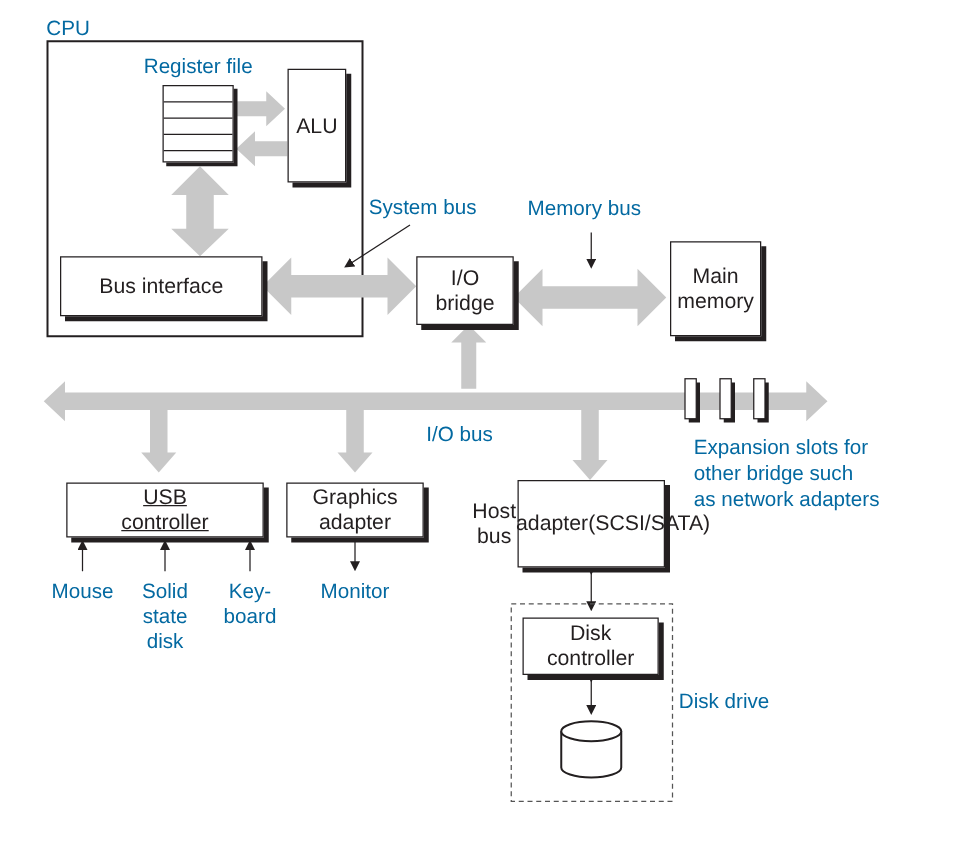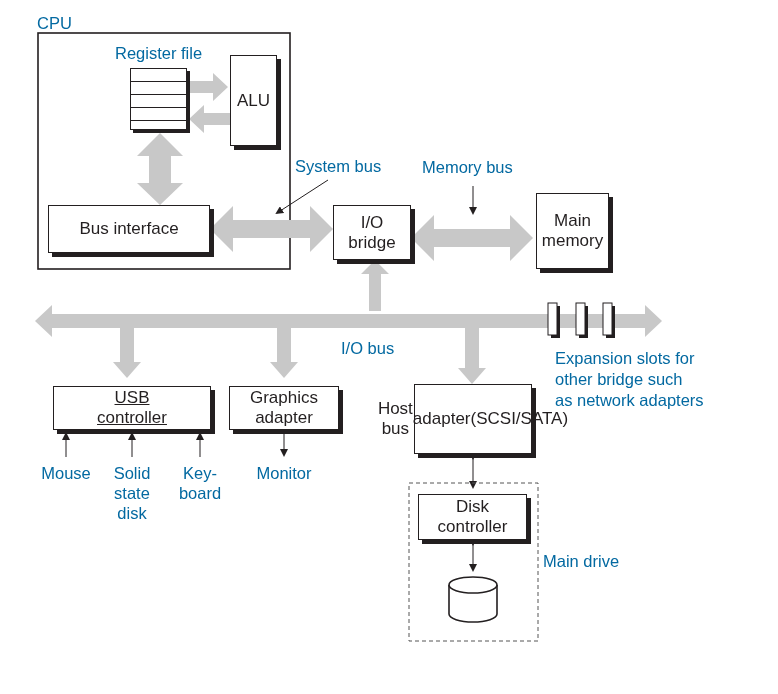--- a/index.html
+++ b/index.html
@@ -139,13 +139,13 @@
   <span>Host bus</span>
   <span>adapter</span>
   <span>(SCSI/SATA)</span>
 </div>
 
 <div class="box" style="left:418px;top:494px;width:109px;height:46px;flex-direction:column;">
   <span>Disk</span>
   <span>controller</span>
 </div>
 
-<div class="lbl" style="left:543px;top:551px;">Main drive</div>
+<div class="lbl" style="left:543px;top:551px;">Disk drive</div>
 
 </body></html>

